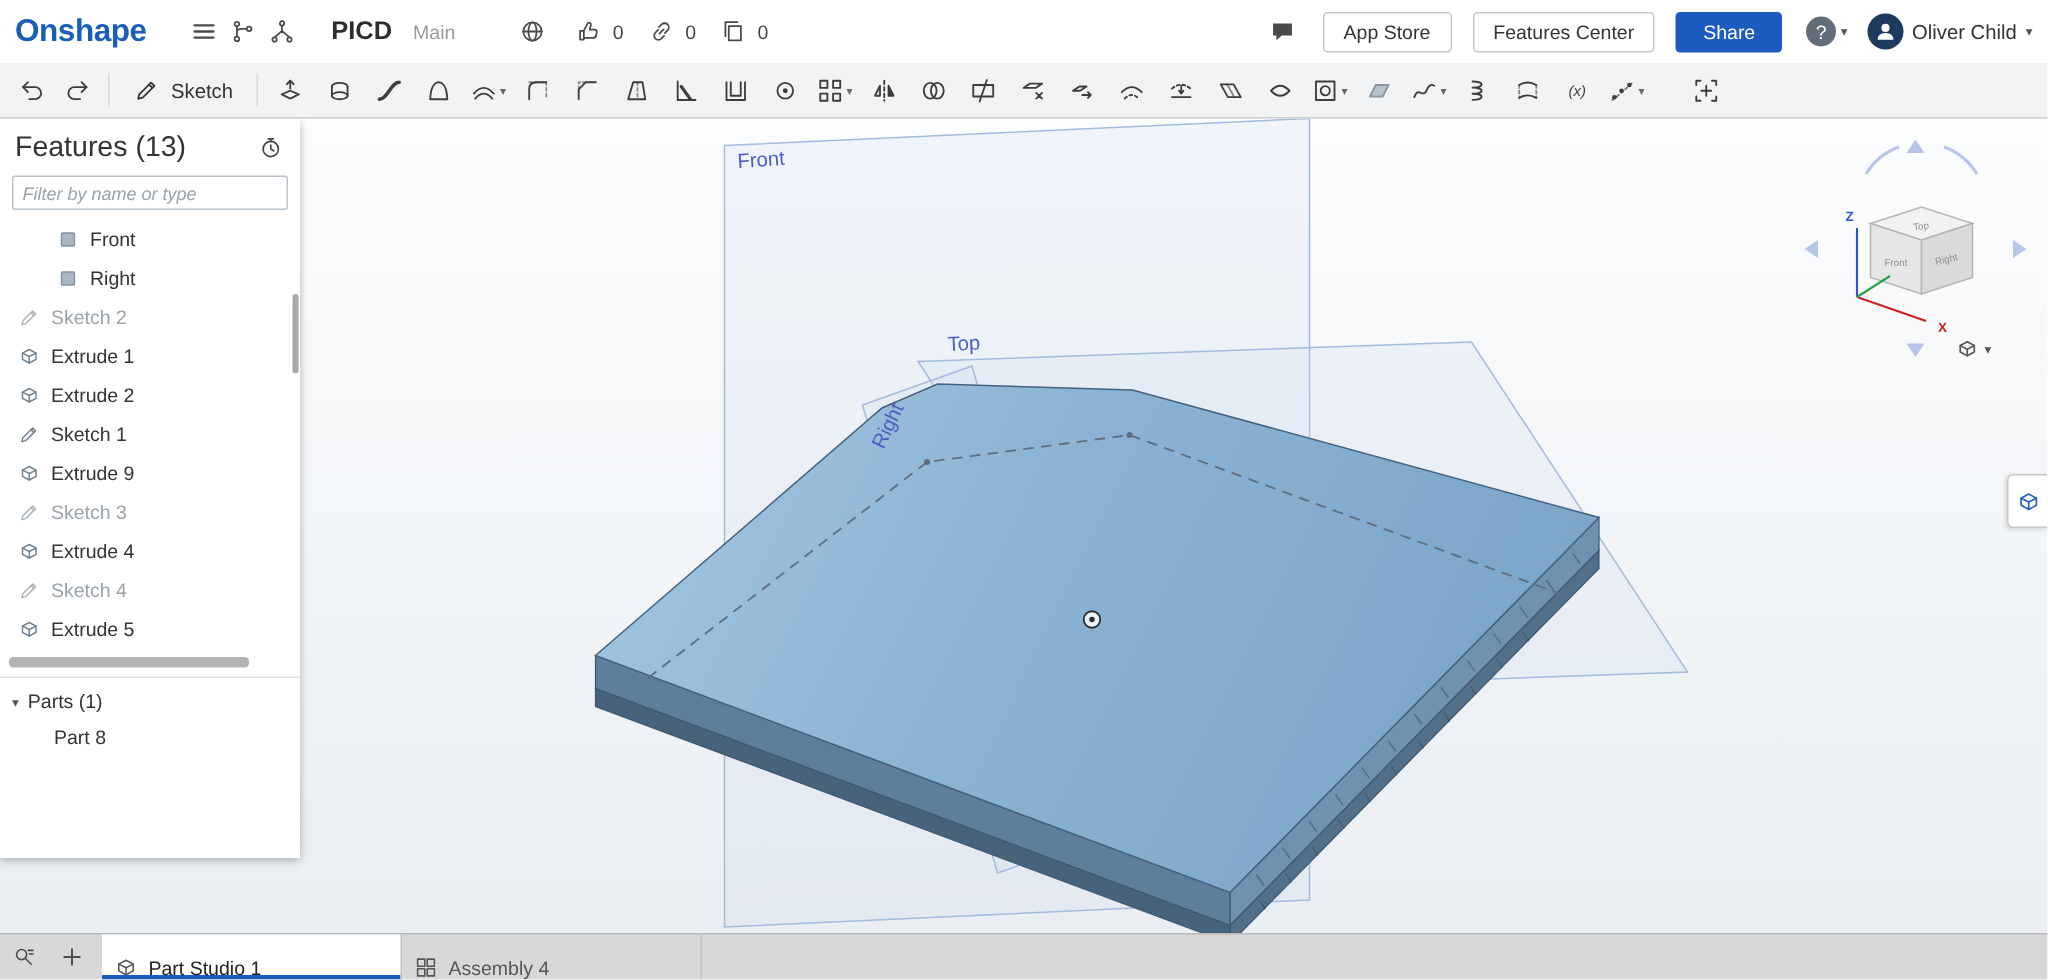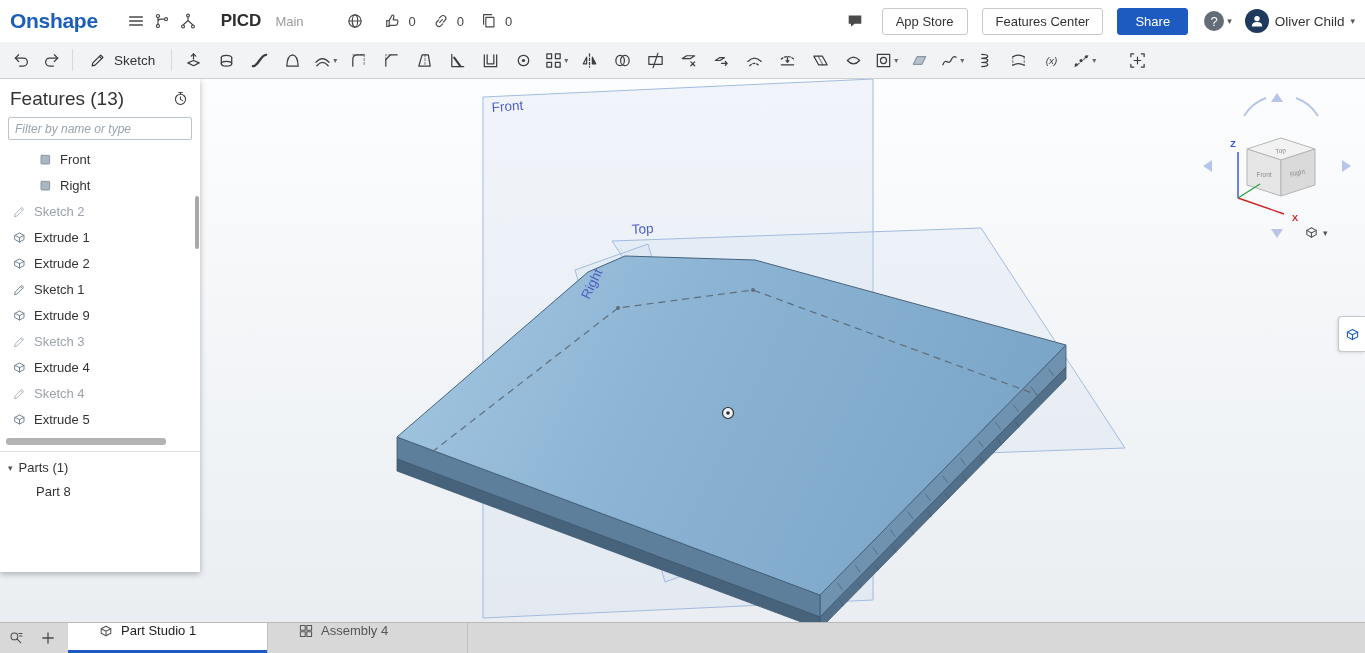--- a/index.html
+++ b/index.html
@@ -69,21 +69,21 @@
   .view-opts{position:absolute;left:1303px;top:224px;display:flex;align-items:center;gap:3px;color:#555;z-index:5;cursor:pointer;}
   .view-opts .ic{width:17px;height:17px;}
   .flyout{position:absolute;right:0;top:316px;width:27px;height:36px;background:#fff;border:1px solid #c8c8c8;border-right:none;border-radius:4px 0 0 4px;display:flex;align-items:center;justify-content:center;color:#1f5dbc;box-shadow:-1px 1px 3px rgba(0,0,0,.12);z-index:5;cursor:pointer;}
   .flyout .ic{width:17px;height:17px;}
 
   
   .bbar{position:absolute;left:0;right:0;bottom:0;height:31px;background:#d8d8d8;border-top:1px solid #b9b9b9;display:flex;align-items:stretch;z-index:40;}
   .bicon{width:32px;display:flex;align-items:center;justify-content:center;color:#4a4a4a;cursor:pointer;flex:none;}
   .bicon .ic{width:16px;height:16px;}
   #tabs{display:flex;align-items:stretch;margin-left:4px;}
-  .tab{display:flex;align-items:flex-start;gap:7px;padding:0 30px;width:200px;font-size:13px;color:#555;border-right:1px solid #c2c2c2;cursor:pointer;}
+  .tab{display:flex;align-items:flex-end;gap:7px;padding:0 8px;width:200px;font-size:13px;color:#555;border-right:1px solid #c2c2c2;cursor:pointer;}
   .tab .ic{width:16px;height:16px;color:#555;flex:none;}
   .tab.active{background:#fff;color:#222;box-shadow:inset 0 -3px 0 #1d5bc0;}
   .ic{display:block;}
 </style>
 </head>
 <body>
 
 <div class="viewport">
 <svg width="1365" height="653" viewBox="0 0 1365 653">
   <defs>

